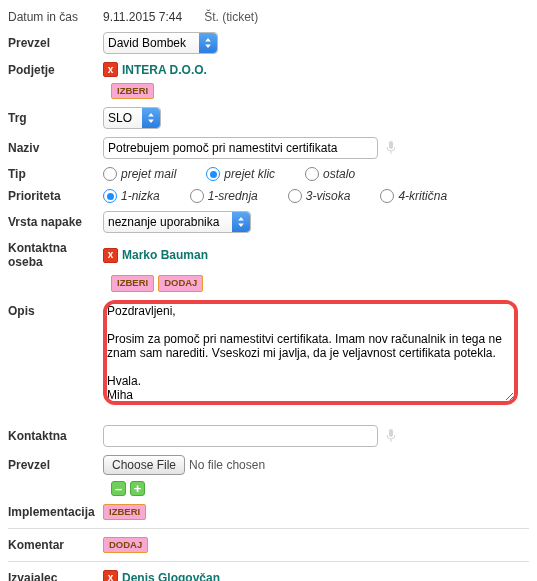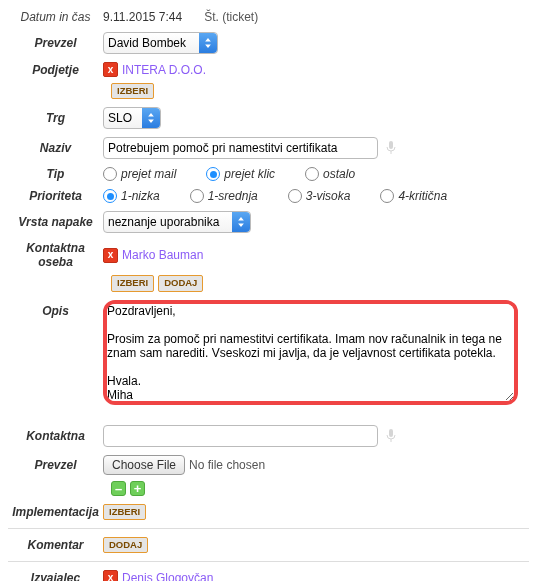--- a/index.html
+++ b/index.html
@@ -3,21 +3,21 @@
 <meta charset="utf-8">
 <style>
   * { box-sizing: border-box; }
   body {
     margin: 0; padding: 6px 8px;
     font-family: Arial, Helvetica, sans-serif;
     font-size: 12px; color: #333;
     width: 537px; background: #fff;
   }
   .row { display: flex; align-items: center; padding: 4px 0; }
-  .lbl { width: 95px; text-align: center; font-weight: bold; color: #333; font-style: italic; }
+  .lbl { width: 95px; text-align: left; font-weight: bold; color: #333; }
   .lbl-light { font-weight: normal; color: #444; }
   .val { flex: 1; display: flex; align-items: center; flex-wrap: wrap; gap: 4px; }
   .subrow { display: flex; padding: 2px 0 4px 103px; gap: 4px; }
   .sel, .txt {
     font-family: inherit; font-size: 12px;
     border: 1px solid #bbb; border-radius: 4px;
     padding: 8px 4px; background: #fff;
   }
   .sel { height: 22px; padding-right: 18px; position: relative;
     background: linear-gradient(#fff,#f3f3f3);
@@ -26,33 +26,33 @@
   .selbtn {
     position: absolute; right: 1px; top: 1px; bottom: 1px;
     width: 18px; border-radius: 0 4px 4px 0;
     background: linear-gradient(#5aa7f2,#2b7de0);
     display: flex; align-items: center; justify-content: center;
     pointer-events: none;
   }
   .selbtn svg { width: 8px; height: 10px; fill: #fff; }
   .txt { height: 22px; }
   .txt-wide { width: 275px; }
-  .link { color: #8b5cf6; cursor: pointer; }
+  .link { color: #0f766e; cursor: pointer; font-weight: bold; }
   .xbtn {
     width: 15px; height: 15px; background: #e63a1f; border-radius: 2px;
     display: inline-flex; align-items: center; justify-content: center;
     color: #fff; font-weight: bold; font-size: 10px; line-height: 1;
     cursor: pointer; border: 1px solid #c22f18;
   }
   .chip {
     display: inline-block; padding: 1px 5px; border-radius: 2px;
     font-size: 9.5px; font-weight: bold; cursor: pointer;
     border: 1px solid; line-height: 1.3;
   }
-  .chip-orange { background: #e5e5e5; border-color: #e69a30; color: #7a4a00; }
+  .chip-orange { background: #f9a8d4; border-color: #e69a30; color: #7a4a00; }
   .radio { display: inline-flex; align-items: flex-end; margin-right: 26px; cursor: pointer; font-style: italic; }
   .rdot {
     width: 14px; height: 14px; border-radius: 50%;
     border: 1.5px solid #888; margin-right: 4px; position: relative;
     background: #fff;
   }
   .radio.checked .rdot { border-color: #1d8fff; }
   .radio.checked .rdot::after {
     content: ""; position: absolute; inset: 2.5px; border-radius: 50%; background: #1d8fff;
   }

